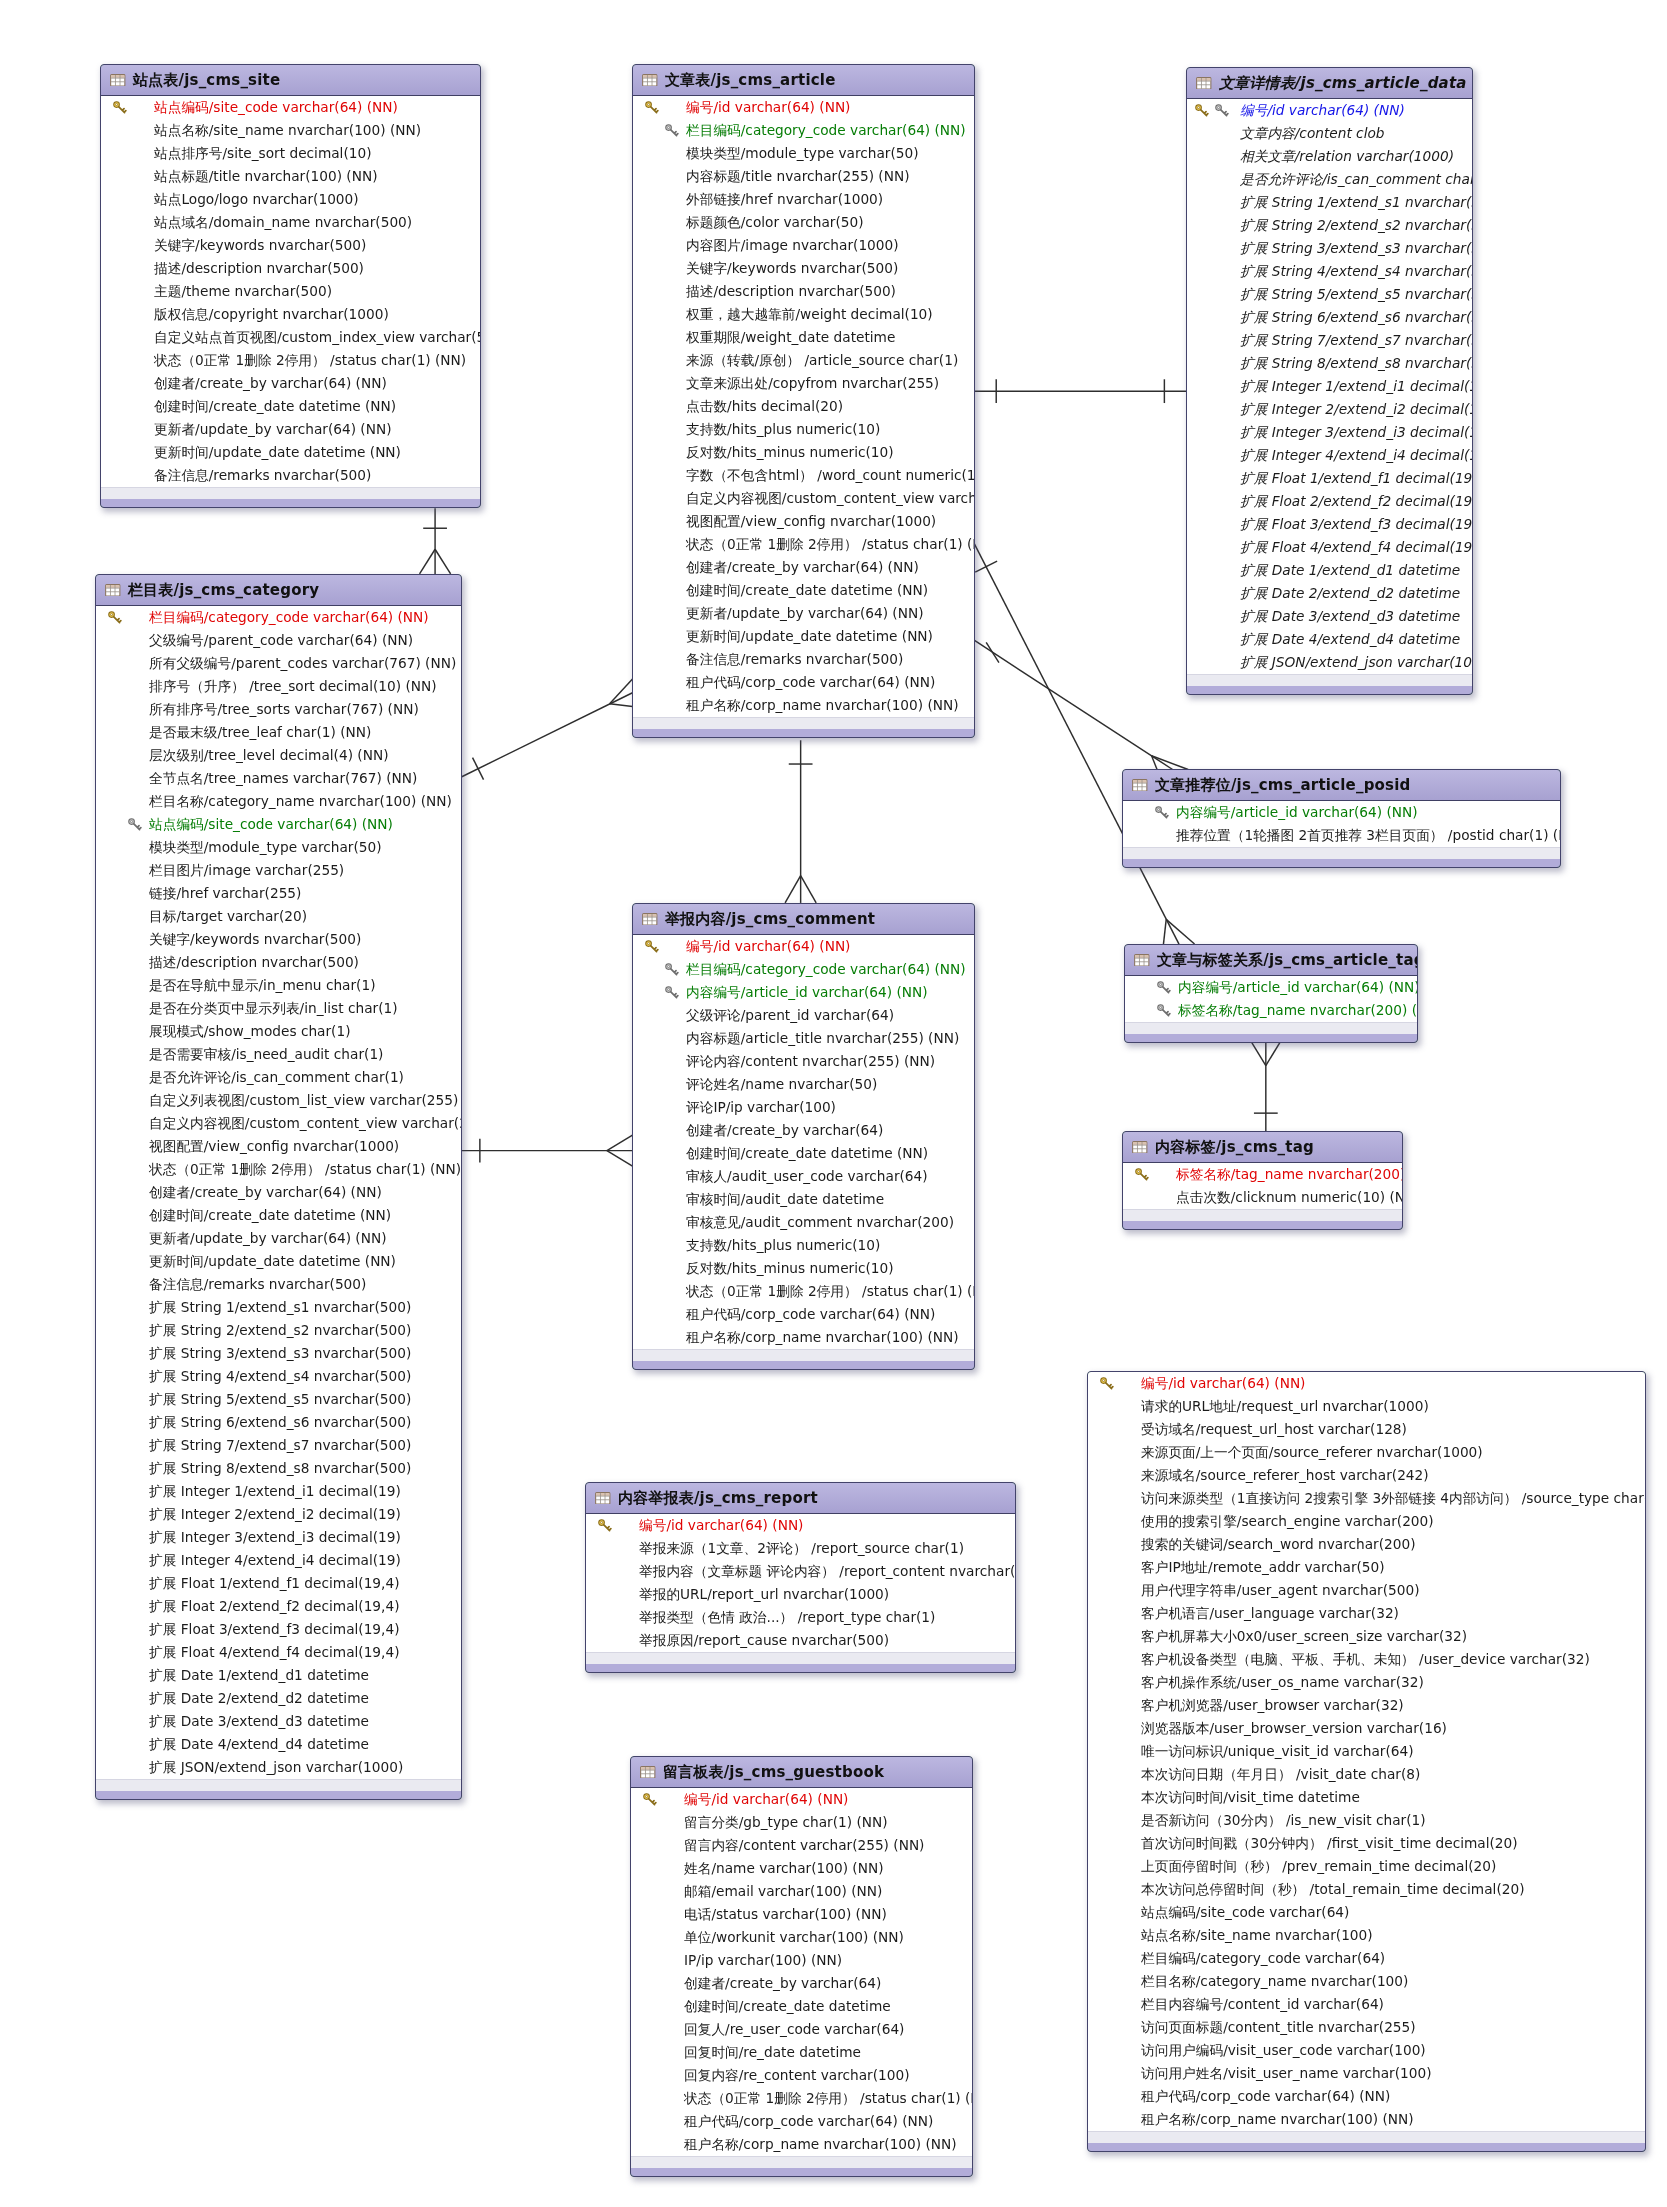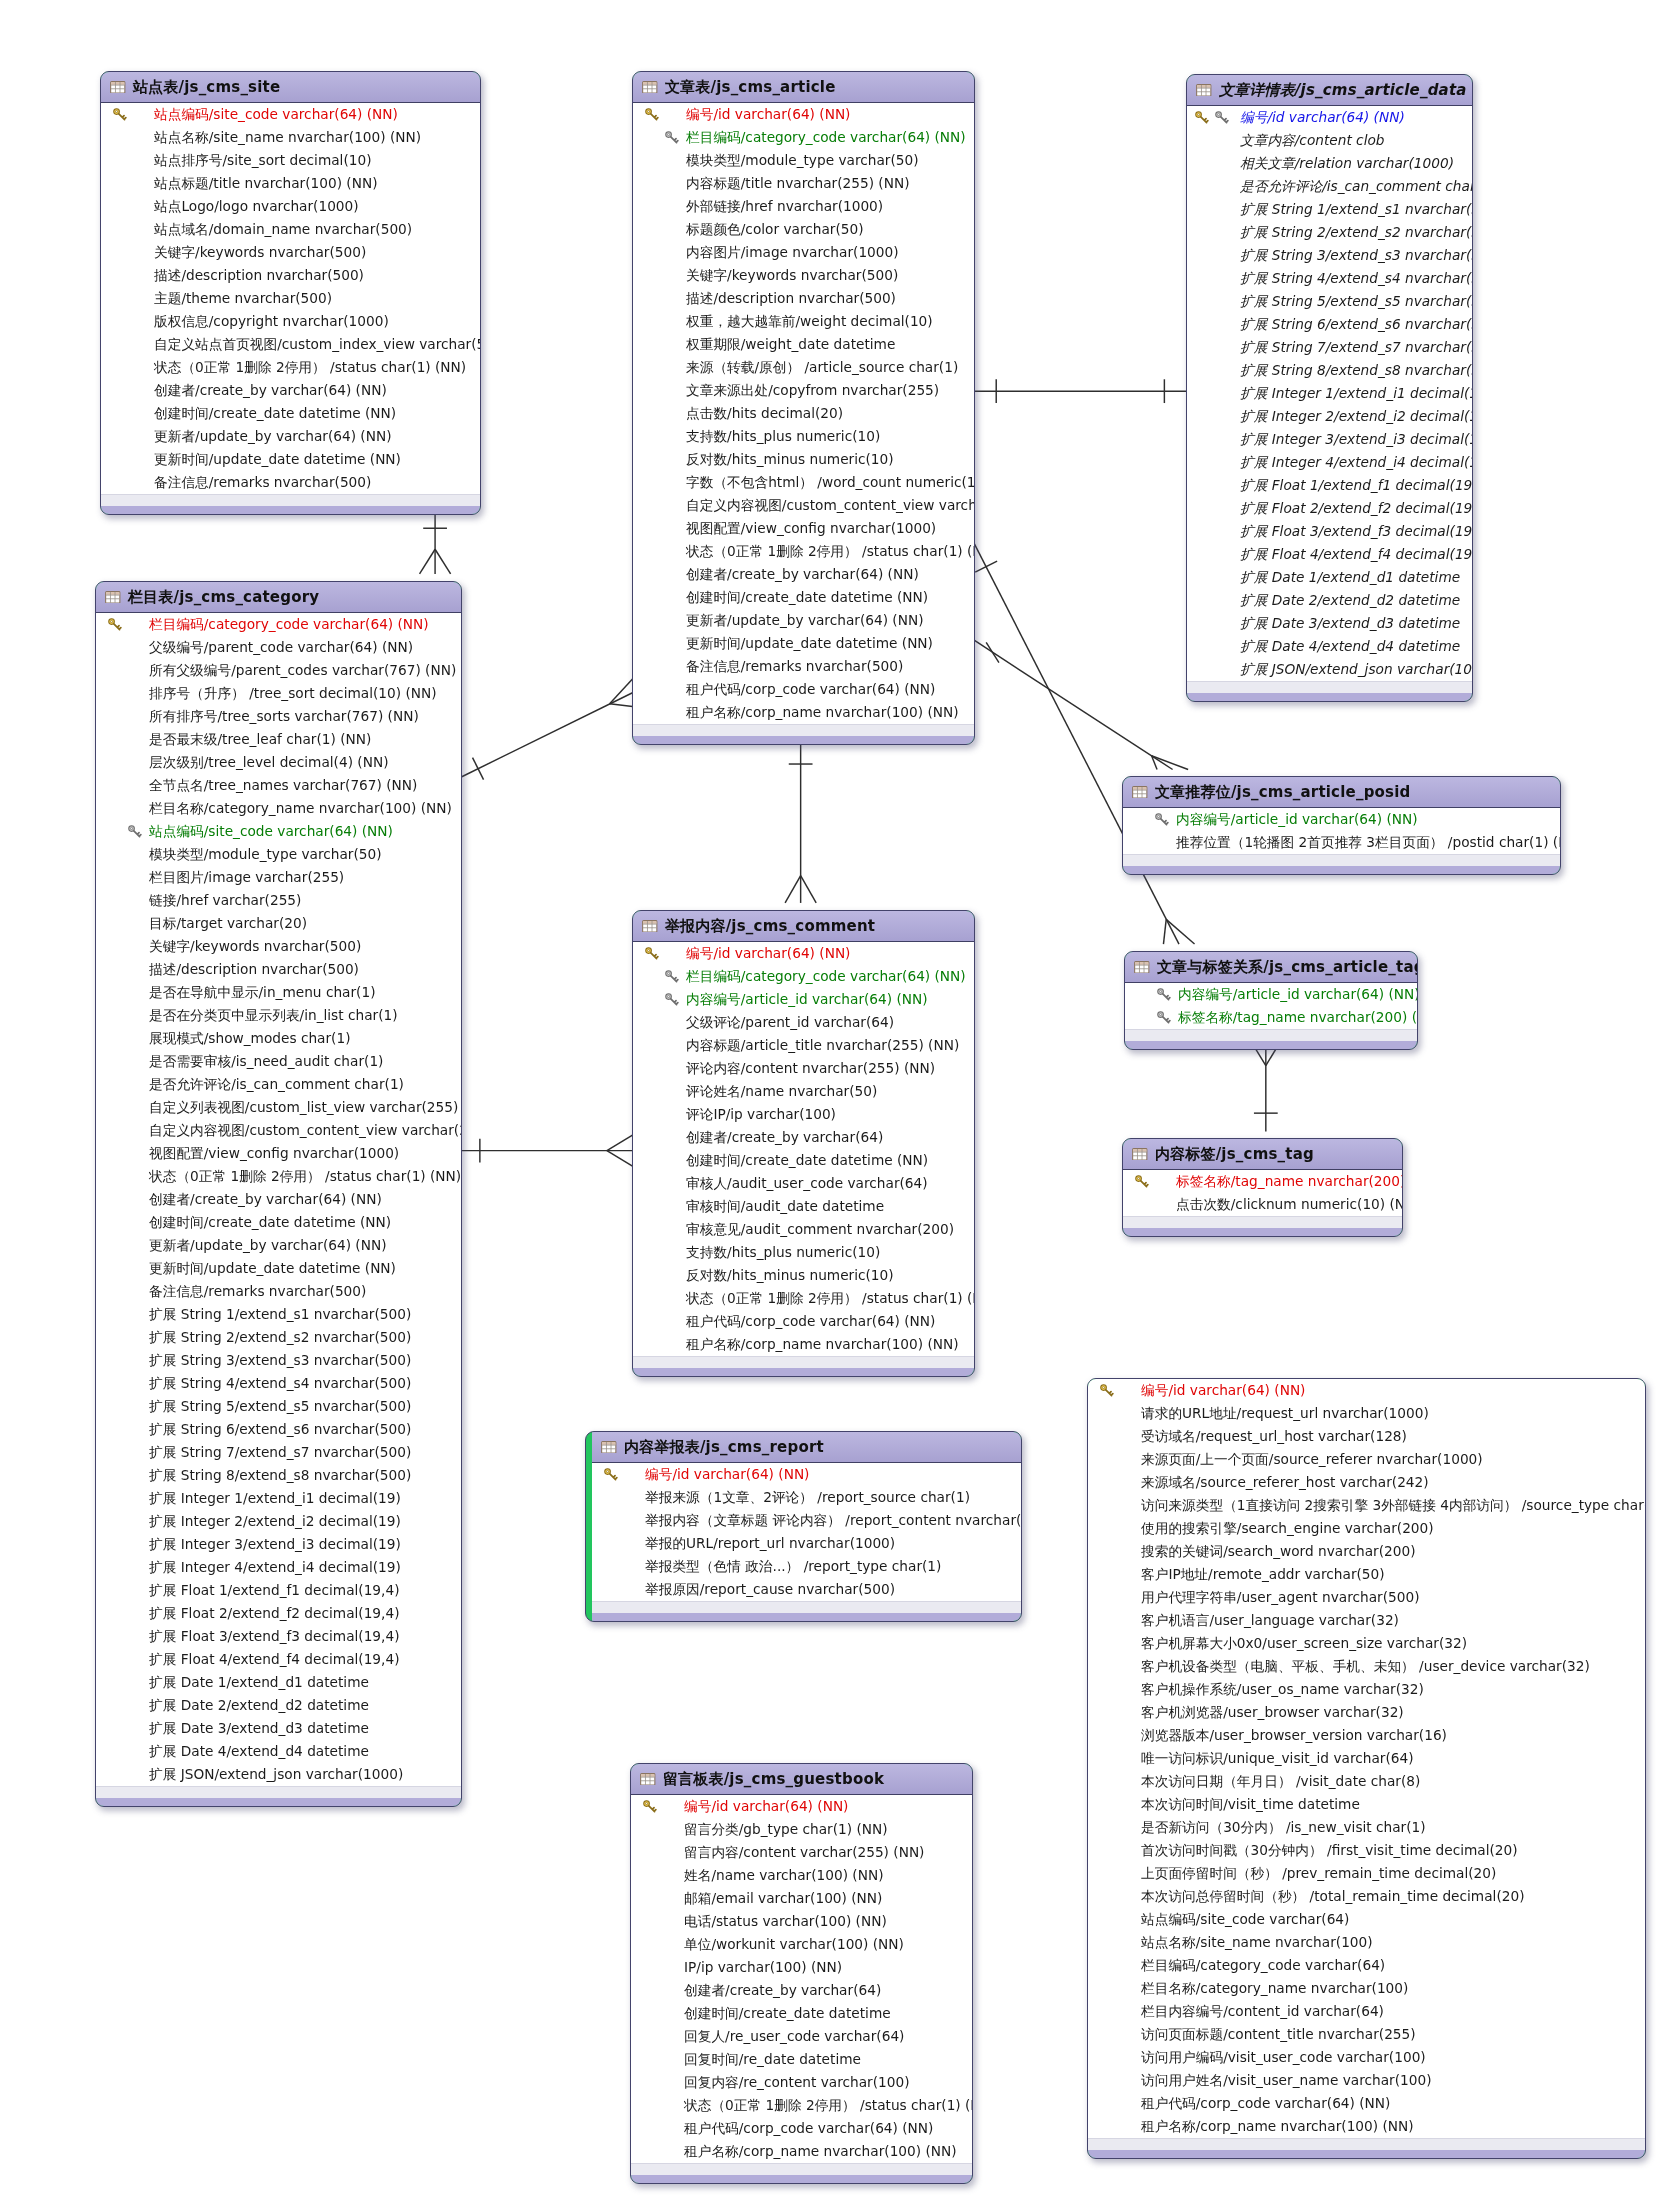--- a/index.html
+++ b/index.html
@@ -1,20 +1,20 @@
 <!DOCTYPE html>
 <html style="font-size:14.6px"><head>
 <meta charset="utf-8">
 <style>
   html,body{margin:0;padding:0;background:#ffffff;}
   #page{position:relative;width:1668px;height:2208px;background:#ffffff;overflow:hidden;
         font-family:"DejaVu Sans","Liberation Sans",sans-serif;}
   #wires{position:absolute;left:0;top:0;width:1668px;height:2208px;z-index:1;}
-  .tbl{position:absolute;z-index:2;background:#22c55e;border:1.5px solid #43436b;border-radius:9px;
-       box-shadow:2.7px 3.7px 6.4px rgba(80,80,115,.38);overflow:hidden;margin-top:7px;}
+  .tbl{position:absolute;z-index:2;background:#14532d;border:1.5px solid #43436b;border-radius:4px;
+       box-shadow:2.7px 3.7px 6.4px rgba(80,80,115,.38);overflow:hidden;}
   .hd{height:30px;line-height:30px;background:linear-gradient(#bcb7e0,#a7a1d1);
       border-bottom:1.5px solid #3f3f63;font-size:15px;color:#111;white-space:nowrap;
       padding-left:9.1px;display:flex;align-items:center;gap:7.3px;}
   .hd .ttl{font-weight:600;letter-spacing:0.2px;}
   .rows{background:#fff;}
   .row{position:relative;height:23px;line-height:23px;font-size:13.7px;color:#1b1b1b;
        white-space:nowrap;padding-left:53px;}
   .row.pk{color:#e00505;}
   .row.fk{color:#067d06;}
   .row.pkfk{color:#1616e8;}
@@ -384,21 +384,21 @@
         <div class="row"><span>审核意见/audit_comment nvarchar(200)</span></div>
         <div class="row"><span>支持数/hits_plus numeric(10)</span></div>
         <div class="row"><span>反对数/hits_minus numeric(10)</span></div>
         <div class="row"><span>状态（0正常 1删除 2停用） /status char(1) (NN)</span></div>
         <div class="row"><span>租户代码/corp_code varchar(64) (NN)</span></div>
         <div class="row"><span>租户名称/corp_name nvarchar(100) (NN)</span></div>
       </div>
       <div class="strip-gray"></div>
       <div class="strip-purple"></div>
     </div>
-    <div class="tbl" style="left: 585px; top: 1424px; width: 429px; padding-left: 6px;">
+    <div class="tbl" style="left: 585px; top: 1482px; width: 429px;">
       <div class="hd">
         <svg class="ticon" width="15.5" height="12.8" viewBox="0 0 17 14">
           <rect x="0.7" y="0.7" width="15.6" height="12.6" fill="#ffffff" stroke="#8a7460" stroke-width="1.2" rx="1"></rect>
           <rect x="1.2" y="1.2" width="14.6" height="3" fill="#d9c0ae"></rect>
           <path d="M1 4.5 H16 M1 8.5 H16 M6 1 V13 M11 1 V13" stroke="#9a938b" stroke-width="0.9" fill="none"></path>
         </svg>
         <span class="ttl">内容举报表/js_cms_report</span>
       </div>
       <div class="rows">
         <div class="row pk"><span class="key p1"><svg width="15.5" height="15.5" viewBox="0 0 17 17">

